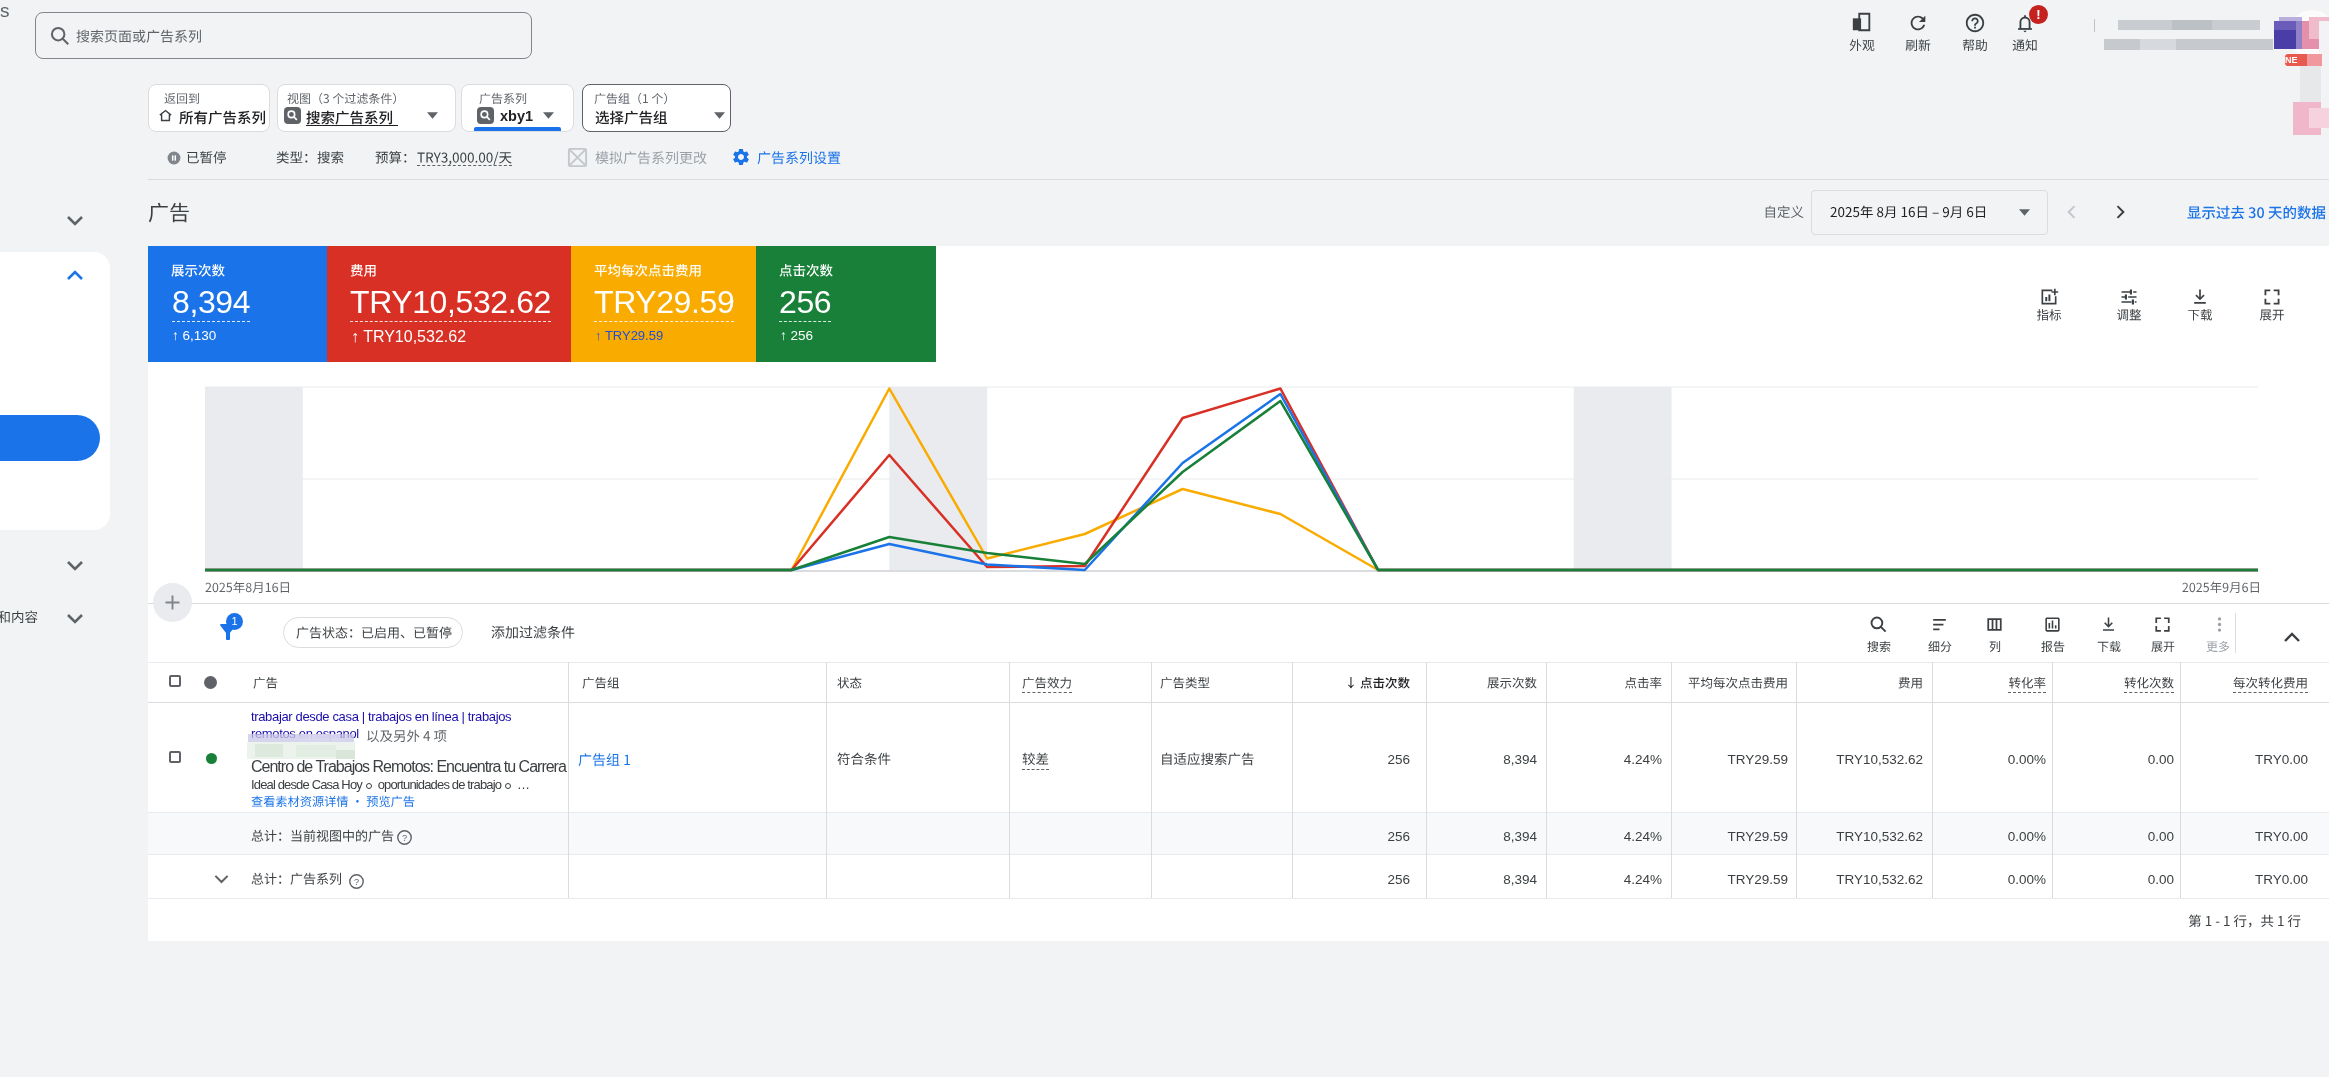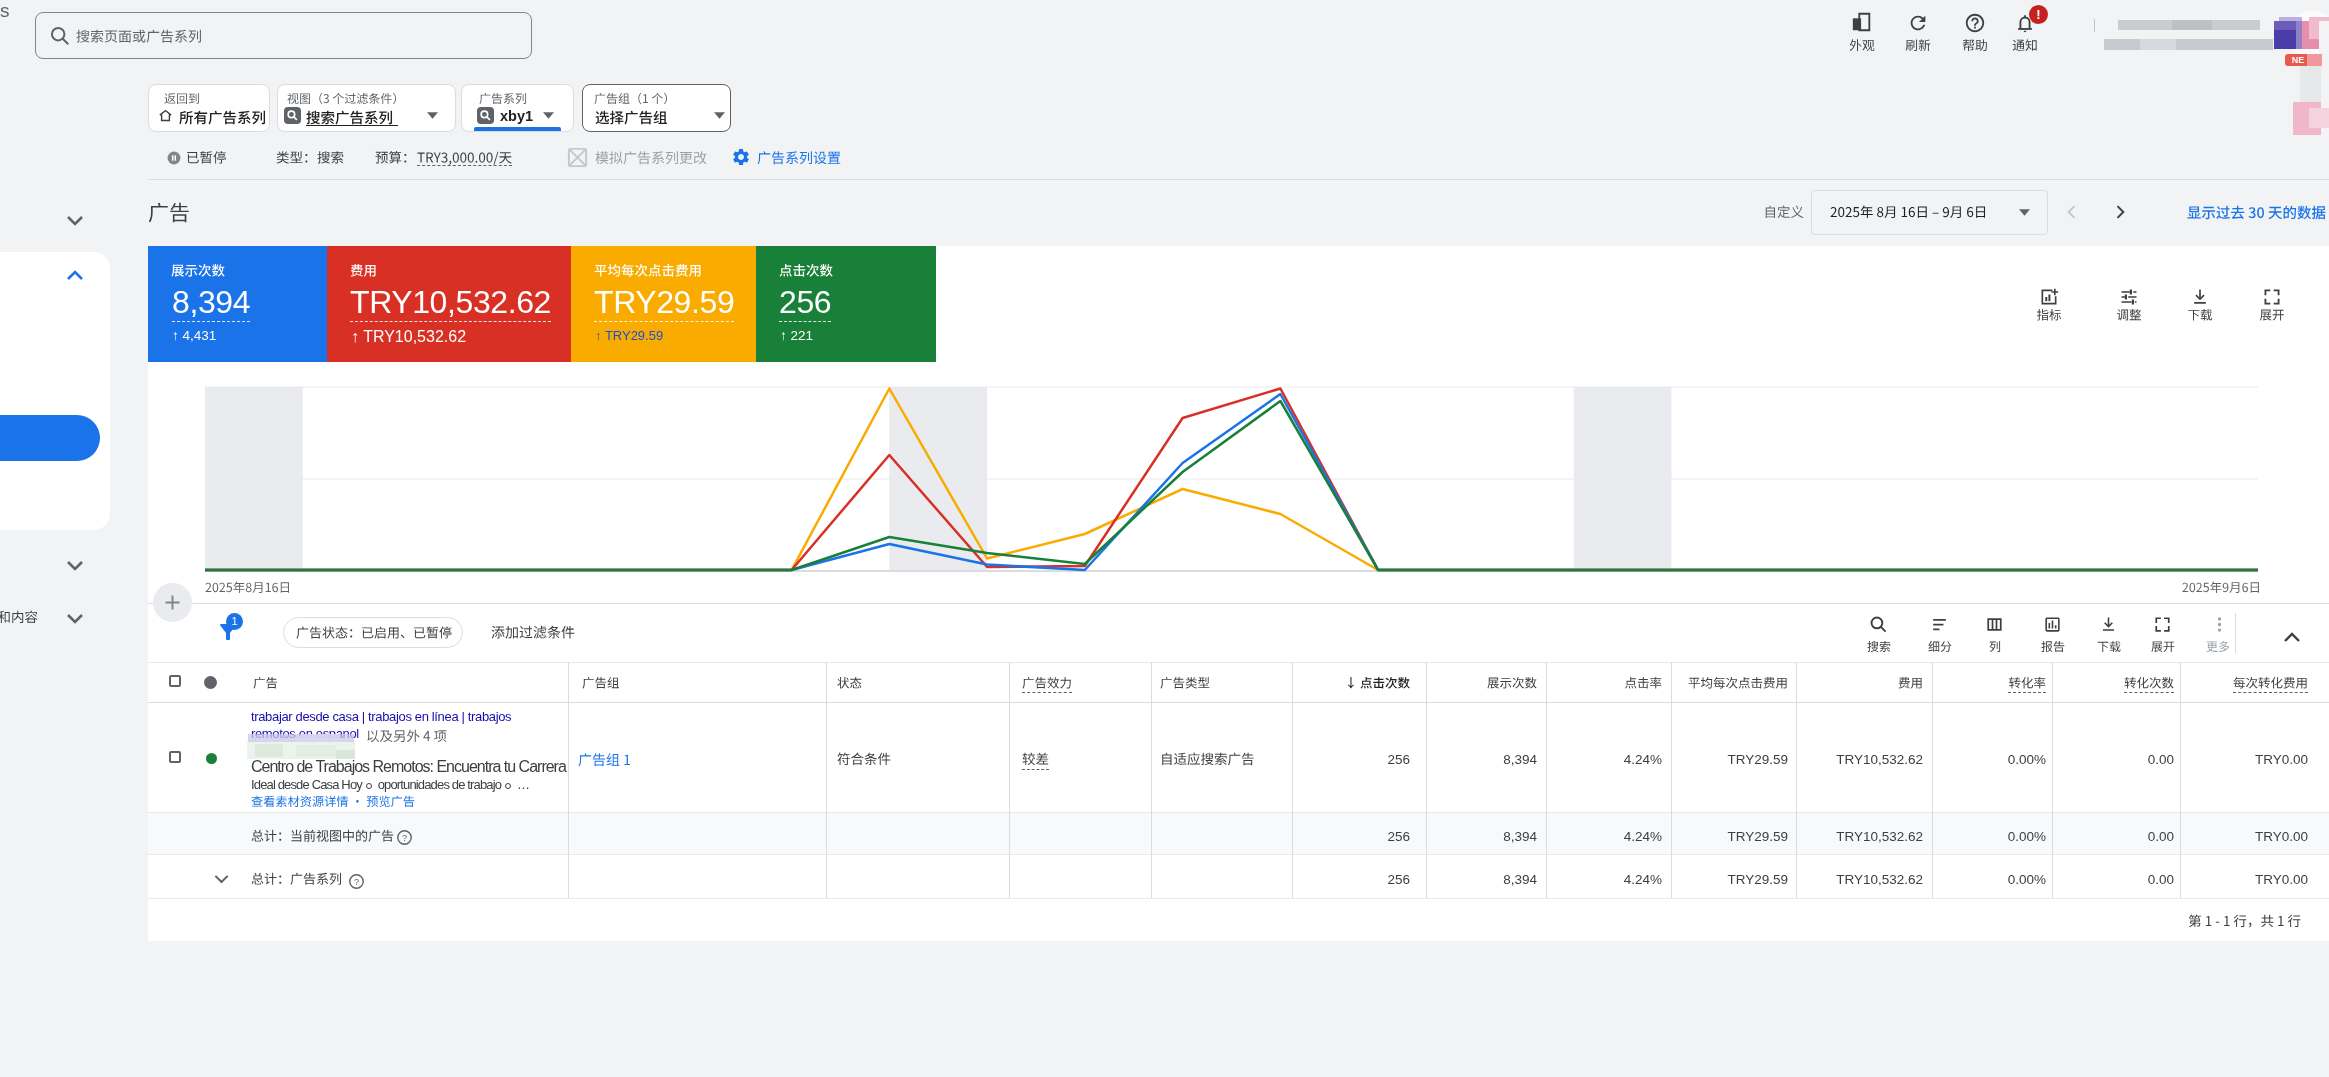--- a/index.html
+++ b/index.html
@@ -57,21 +57,21 @@
 <div class="abs" style="left:2104px;top:39px;width:169px;height:11px;background:#c6cacf"></div>
 <div class="abs" style="left:2140px;top:39px;width:36px;height:11px;background:#d6d9dd"></div>
 <div class="abs" style="left:2288px;top:10px;width:48px;height:48px;border-radius:50%;background:#fbfbfc"></div>
 <div class="abs" style="left:2279px;top:17px;width:23px;height:6px;background:#b9aede"></div>
 <div class="abs" style="left:2274px;top:21px;width:28px;height:28px;background:#6a5cb8"></div>
 <div class="abs" style="left:2274px;top:30px;width:22px;height:19px;background:#4b3da8"></div>
 <div class="abs" style="left:2296px;top:21px;width:12px;height:28px;background:#9181c6"></div>
 <div class="abs" style="left:2302px;top:21px;width:17px;height:28px;background:#e490ad"></div>
 <div class="abs" style="left:2309px;top:17px;width:20px;height:22px;background:#f0bccb"></div>
 <div class="abs" style="left:2319px;top:21px;width:10px;height:40px;background:#f3f3f5"></div>
-<div class="abs" style="left:2285px;top:54px;width:26px;height:12px;border-radius:3px;background:#e8594e;color:#fff;font-size:9px;font-weight:bold;text-align:center;line-height:12px">NE</div>
+<div class="abs" style="left:2285px;top:54px;width:26px;height:12px;border-radius:3px;background:#e8594e;color:#fff;font-size:9px;font-weight:bold;text-align:left;line-height:12px">NE</div>
 <div class="abs" style="left:2307px;top:54px;width:15px;height:12px;background:#f0989c"></div>
 <div class="abs" style="left:2300px;top:66px;width:21px;height:36px;background:#e7e8ea"></div>
 <div class="abs" style="left:2293px;top:102px;width:28px;height:33px;background:#f0b6ca"></div>
 <div class="abs" style="left:2309px;top:108px;width:20px;height:20px;background:#f6d2de"></div>
 
 <div class="abs" style="left:148px;top:84px;width:122px;height:48px;background:#fff;border:1px solid #dadce0;border-radius:8px"></div>
 <div class="abs" style="left:277px;top:84px;width:179px;height:48px;background:#fff;border:1px solid #dadce0;border-radius:8px"></div>
 <div class="abs" style="left:461px;top:84px;width:113px;height:48px;background:#fff;border:1px solid #dadce0;border-radius:8px"></div>
 <div class="abs" style="left:582px;top:84px;width:149px;height:48px;background:#fff;border:1.5px solid #5f6368;border-radius:8px"></div>
 <svg class="svgi" style="left:157px;top:107px" width="17" height="17" viewBox="0 0 24 24">
@@ -130,24 +130,24 @@
 <div class="abs" style="left:148px;top:246px;width:2181px;height:695px;background:#fff"></div>
 
 <div class="abs" style="left:148px;top:246px;width:179px;height:116px;background:#1a73e8"></div>
 <div class="abs" style="left:327px;top:246px;width:244px;height:116px;background:#d93025"></div>
 <div class="abs" style="left:571px;top:246px;width:185px;height:116px;background:#f9ab00"></div>
 <div class="abs" style="left:756px;top:246px;width:180px;height:116px;background:#188038"></div>
 <div class="abs" style="left:172px;top:284px;color:#fff;font-size:32px;letter-spacing:-0.4px;line-height:37px;border-bottom:1px dashed rgba(255,255,255,0.85)">8,394</div>
 <div class="abs" style="left:350px;top:284px;color:#fff;font-size:32px;letter-spacing:-0.4px;line-height:37px;border-bottom:1px dashed rgba(255,255,255,0.85)">TRY10,532.62</div>
 <div class="abs" style="left:594px;top:284px;color:#fff;font-size:32px;letter-spacing:-0.4px;line-height:37px;border-bottom:1px dashed rgba(255,255,255,0.85)">TRY29.59</div>
 <div class="abs" style="left:779px;top:284px;color:#fff;font-size:32px;letter-spacing:-0.4px;line-height:37px;border-bottom:1px dashed rgba(255,255,255,0.85)">256</div>
-<div class="abs" style="left:172px;top:328px;color:#fff;font-size:13.5px">↑ 4,431</div>
+<div class="abs" style="left:172px;top:328px;color:#fff;font-size:13.5px">↑ 6,130</div>
 <div class="abs" style="left:351px;top:328px;color:#fff;font-size:16px">↑ TRY10,532.62</div>
 <div class="abs" style="left:595px;top:328px;color:#1d4ed8;font-size:13px">↑ TRY29.59</div>
-<div class="abs" style="left:780px;top:328px;color:#fff;font-size:13.5px">↑ 221</div>
+<div class="abs" style="left:780px;top:328px;color:#fff;font-size:13.5px">↑ 256</div>
 
 <svg class="svgi" style="left:2039px;top:287px" width="20" height="20" viewBox="0 0 24 24" fill="#3c4043">
     <path d="M3 3h13v2H5v14h14v-8h2v10H3z"></path>
     <rect x="7.5" y="12" width="2.4" height="5"></rect>
     <rect x="11.3" y="9" width="2.4" height="8"></rect>
     <path d="M18 2h2v3h3v2h-3v3h-2V7h-3V5h3z"></path>
   </svg>
 <svg class="svgi" style="left:2119px;top:287px" width="20" height="20" viewBox="0 0 24 24" fill="#3c4043">
     <path d="M3 5h10v2H3zM17 5h4v2h-4zM13 3h2.6v6H13zM3 11h4v2H3zM11 11h10v2H11zM7 9h2.6v6H7zM3 17h12v2H3zM19 17h2v2h-2zM15.4 15H18v6h-2.6z"></path>
   </svg>

